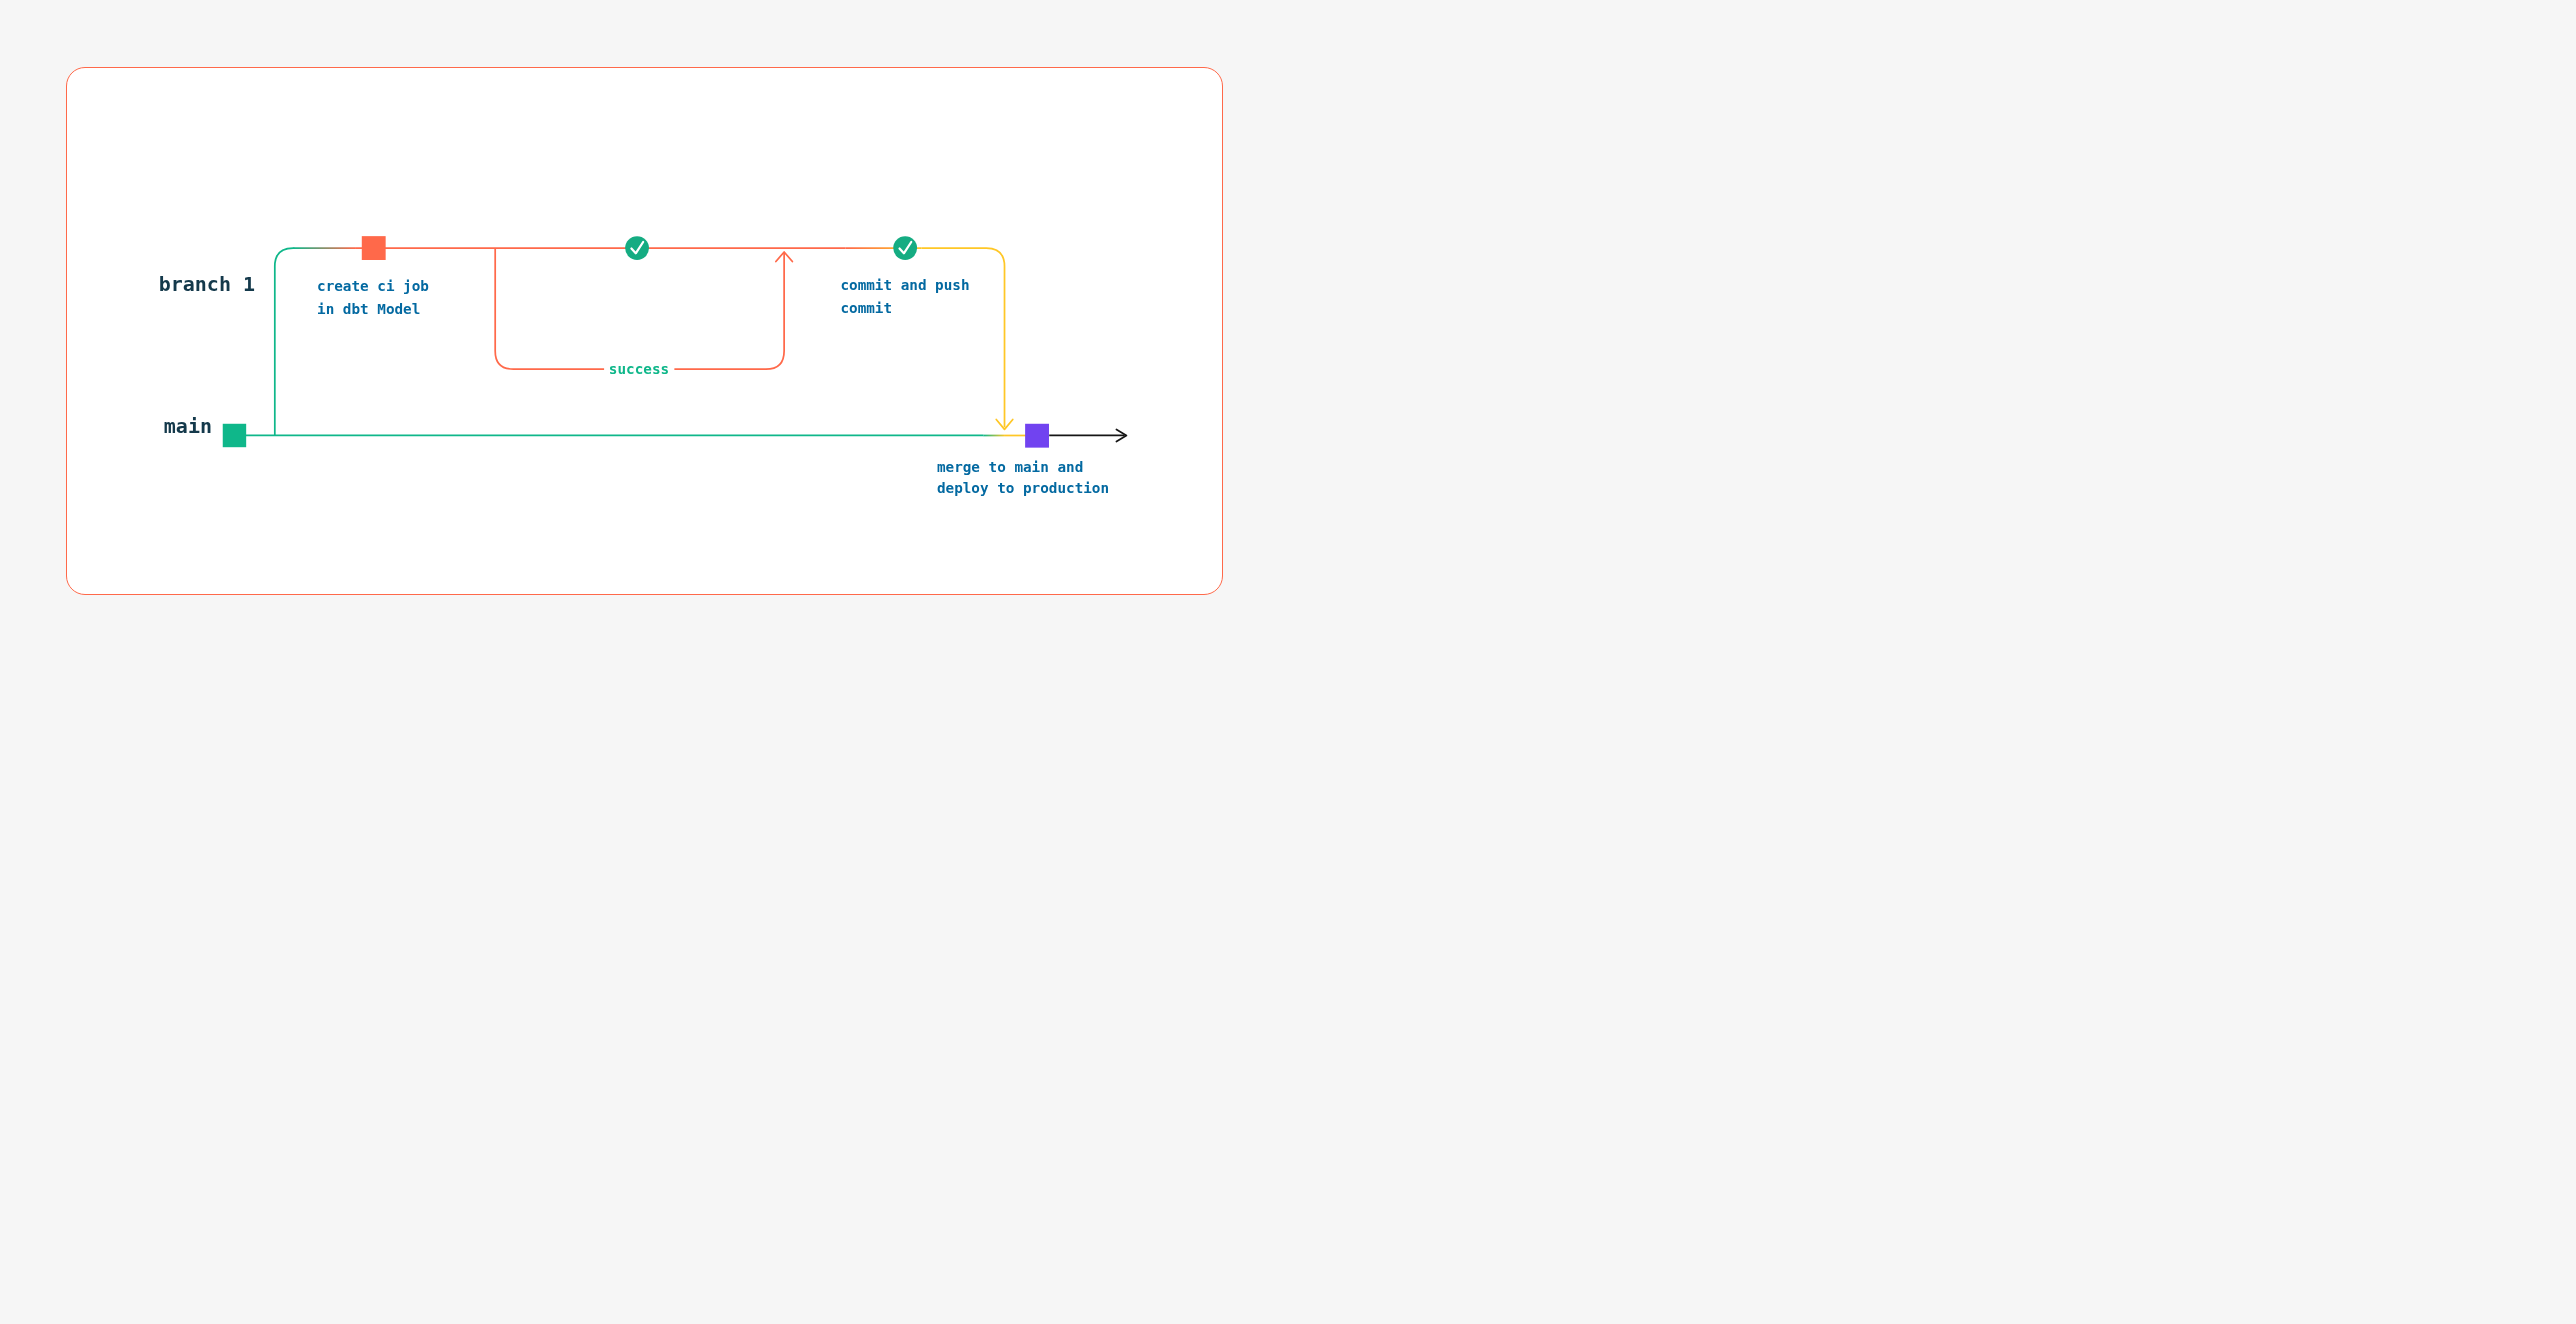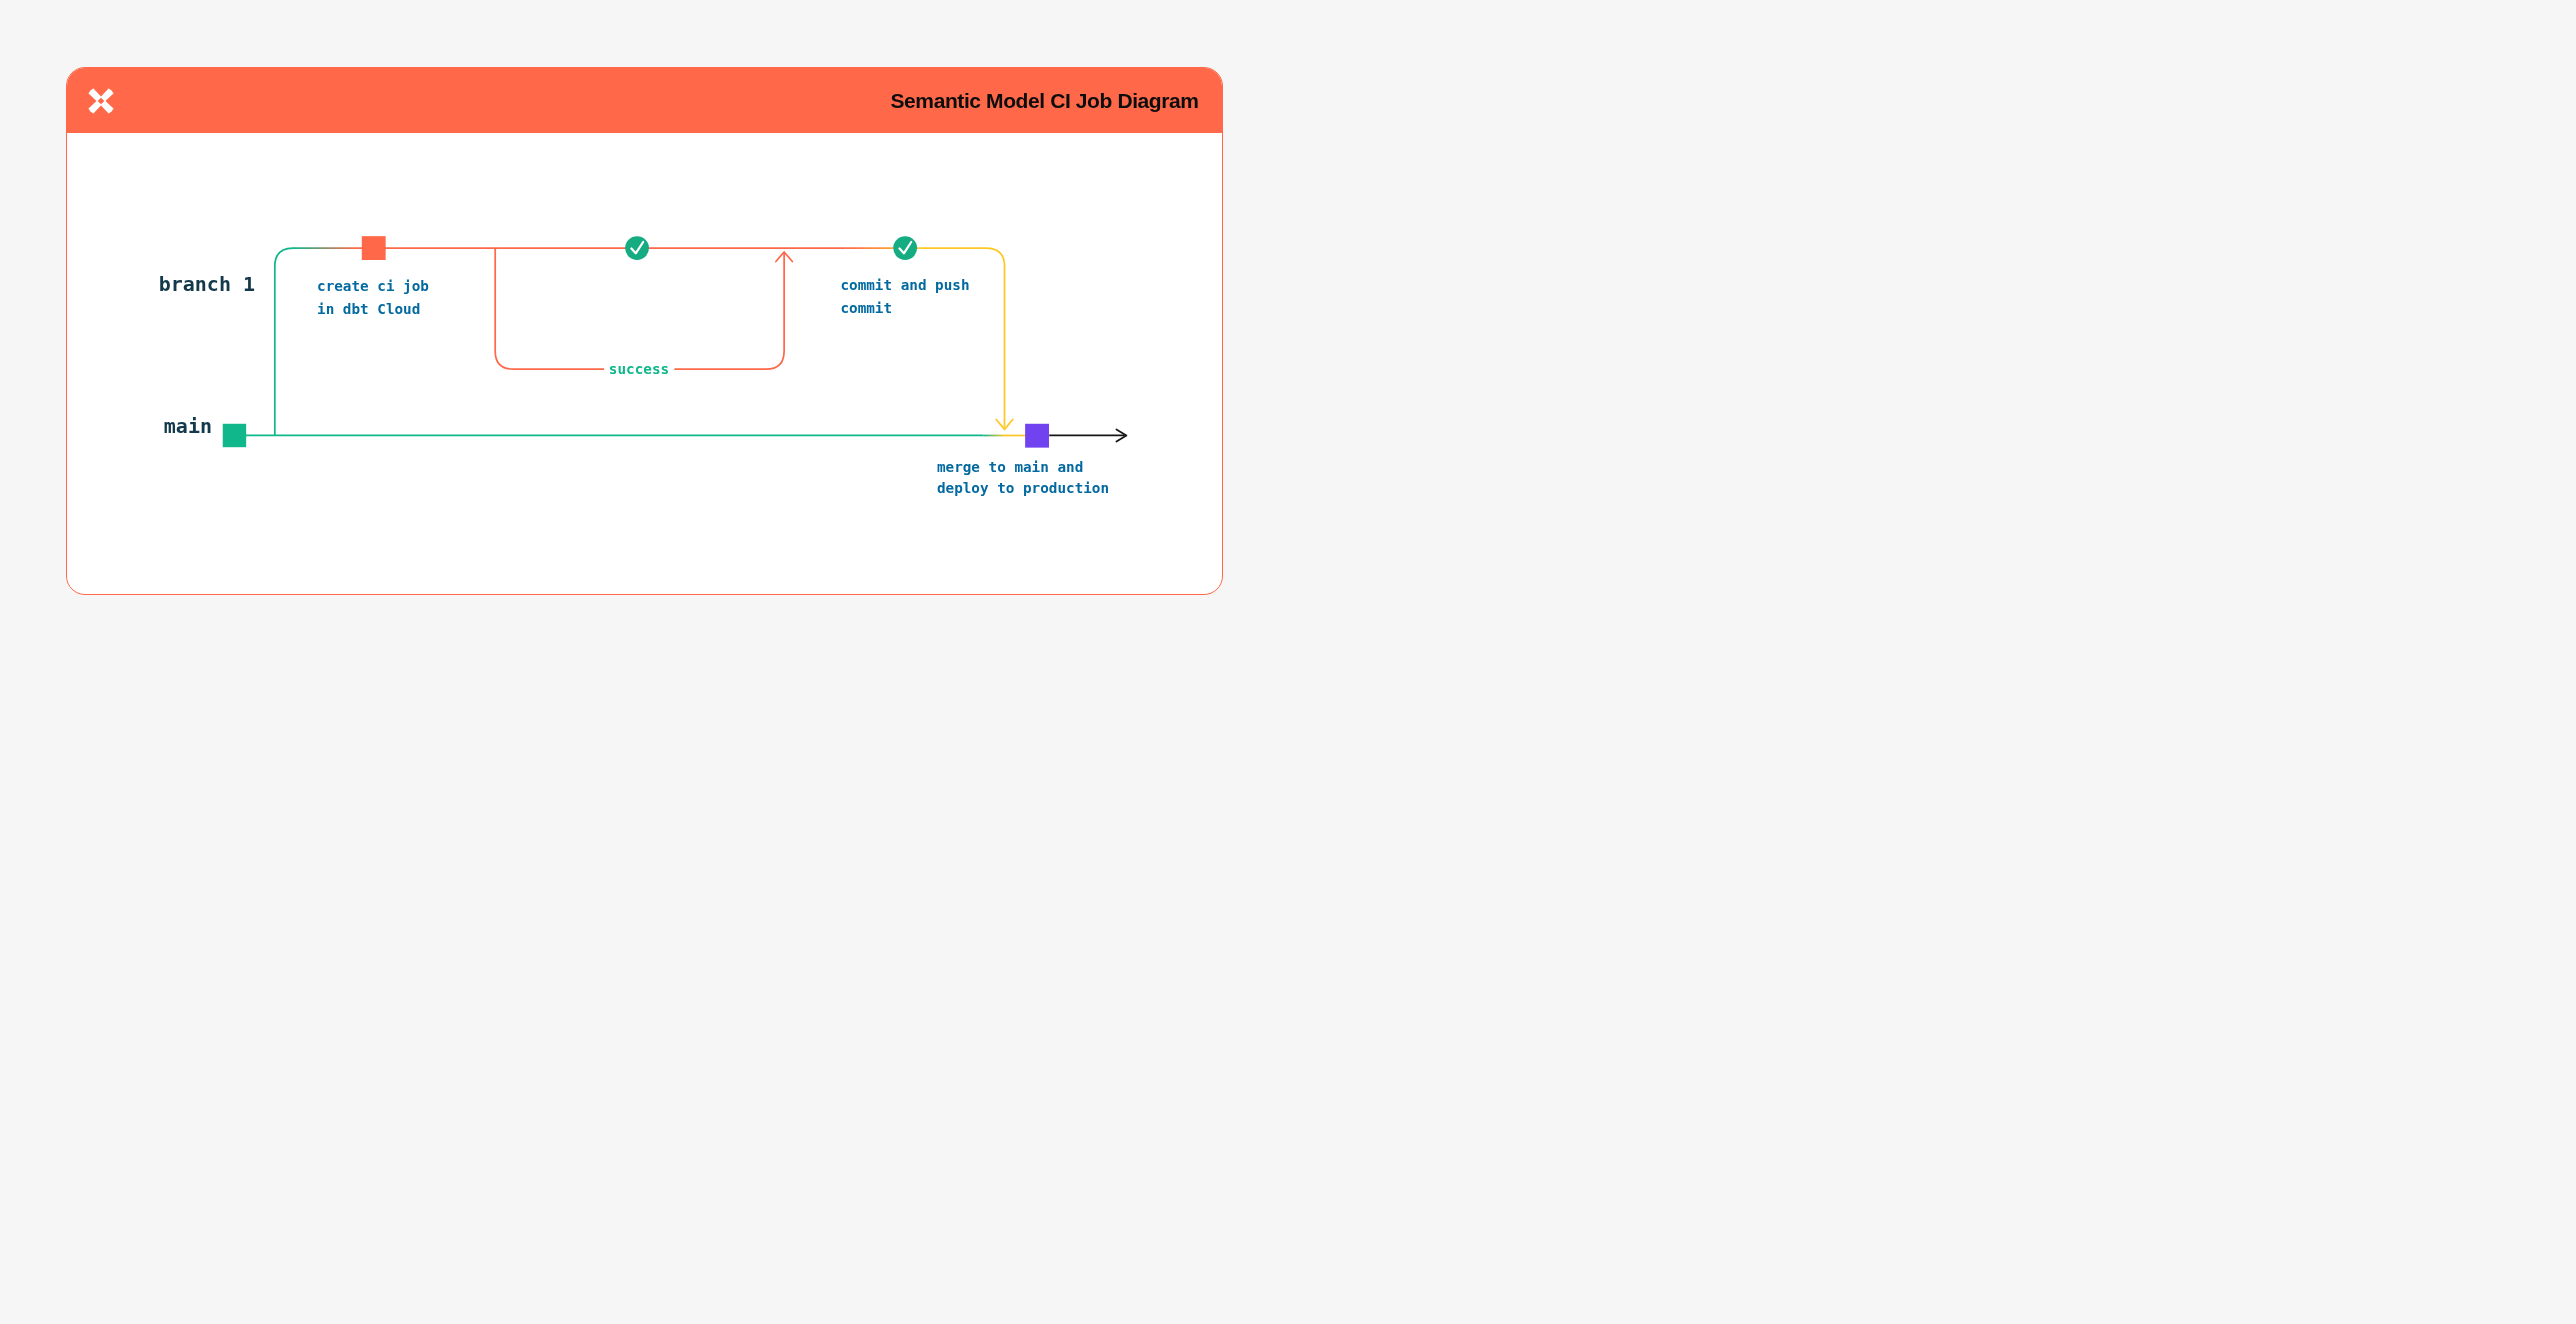--- a/index.html
+++ b/index.html
@@ -82,33 +82,20 @@
     color: #0FB78A;
     white-space: nowrap;
   }
 </style>
 </head>
 <body>
 
 <div class="page">
   <div class="card">
 
-    <div class="header">
-      <svg class="logo" viewBox="0 0 100 100" aria-hidden="true">
-        <rect x="10" y="10" width="80" height="80" rx="24" fill="#FFFFFF"></rect>
-        <g fill="#FF694A">
-          <path d="M50,-12 L73,12 L50,36 L27,12 Z"></path>
-          <path d="M50,64 L73,88 L50,112 L27,88 Z"></path>
-          <path d="M-12,50 L12,27 L36,50 L12,73 Z"></path>
-          <path d="M64,50 L88,27 L112,50 L88,73 Z"></path>
-          <path d="M50,39.5 L60.5,50 L50,60.5 L39.5,50 Z"></path>
-        </g>
-      </svg>
-      <h1 class="title">Semantic Model CI Job Diagram</h1>
-    </div>
 
     <div class="canvas">
       <svg class="diagram-svg" width="1154" height="525" viewBox="0 0 1330 605">
         <defs>
           <linearGradient id="g-green-orange" gradientUnits="userSpaceOnUse" x1="261" y1="0" x2="332" y2="0">
             <stop offset="0" stop-color="#0FB78A"></stop>
               <stop offset="1" stop-color="#FF694A"></stop>
           </linearGradient>
           <linearGradient id="g-orange-yellow" gradientUnits="userSpaceOnUse" x1="897" y1="0" x2="985" y2="0">
             <stop offset="0" stop-color="#FF694A"></stop>
@@ -156,21 +143,21 @@
           <circle cx="966" cy="207.5" r="13.75" fill="#15AC82"></circle>
           <path d="M 959.5,208 L 964.5,213.5 L 973,200.5" fill="none" stroke="#FFFFFF" stroke-width="2.6" stroke-linecap="round" stroke-linejoin="round"></path>
         </g>
       </svg>
 
       <div class="branch-label lbl-branch1">branch 1</div>
       <div class="branch-label lbl-main">main</div>
 
       <div class="node-text txt-create">
         <span>create ci job</span>
-        <span>in dbt Cloud</span>
+        <span>in dbt Model</span>
       </div>
       <div class="node-text txt-commit">
         <span>commit and push</span>
         <span>commit</span>
       </div>
       <div class="node-text txt-merge">
         <span>merge to main and</span>
         <span>deploy to production</span>
       </div>
 

